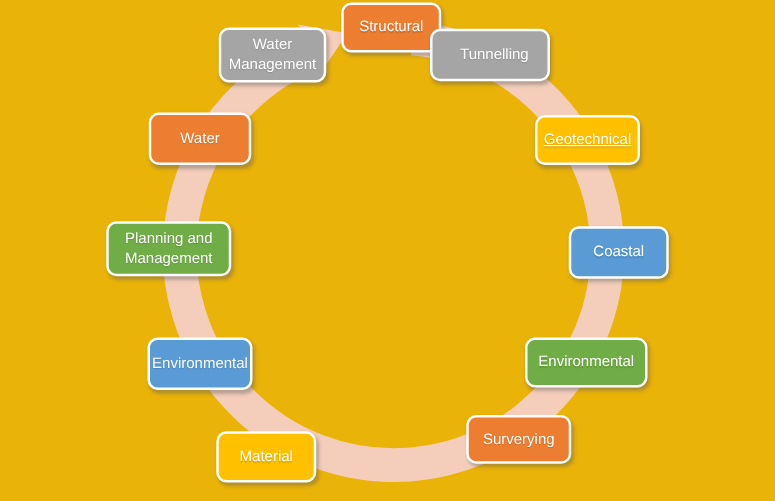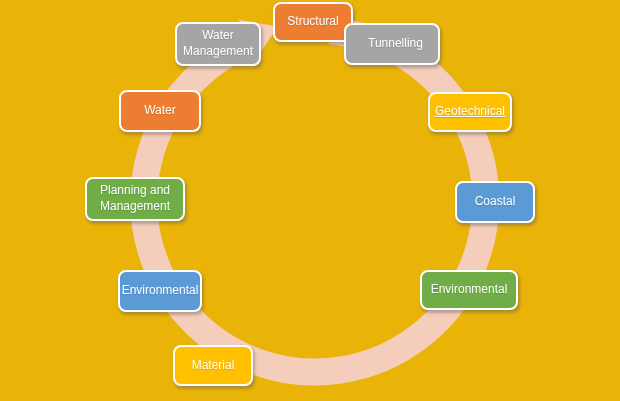--- a/index.html
+++ b/index.html
@@ -72,20 +72,23 @@
     </div>
   <div class="node n2" style="background-color: rgb(255, 192, 0); color: rgb(255, 255, 255); border-color: rgb(255, 255, 255); text-decoration: underline;">
       <span>Geotechnical</span>
     </div>
   <div class="node n3" style="background-color: rgb(91, 155, 213); color: rgb(255, 255, 255); border-color: rgb(255, 255, 255);">
       <span>Coastal</span>
     </div>
   <div class="node n4" style="background-color: rgb(112, 173, 71); color: rgb(255, 255, 255); border-color: rgb(255, 255, 255);">
       <span>Environmental</span>
     </div>
+  <div class="node n5" style="background-color: rgb(237, 125, 49); color: rgb(255, 255, 255); border-color: rgb(255, 255, 255);">
+      <span>Surverying</span>
+    </div>
   <div class="node n7" style="background-color: rgb(255, 192, 0); color: rgb(255, 255, 255); border-color: rgb(255, 255, 255); justify-content: center;">
       <span>Material</span>
     </div>
   <div class="node n8" style="background-color: rgb(91, 155, 213); color: rgb(255, 255, 255); border-color: rgb(255, 255, 255);">
       <span>Environmental</span>
     </div>
   <div class="node n9" style="background-color: rgb(112, 173, 71); color: rgb(255, 255, 255); border-color: rgb(255, 255, 255);">
       <span>Planning and Management</span>
     </div>
   <div class="node n10" style="background-color: rgb(237, 125, 49); color: rgb(255, 255, 255); border-color: rgb(255, 255, 255);">

